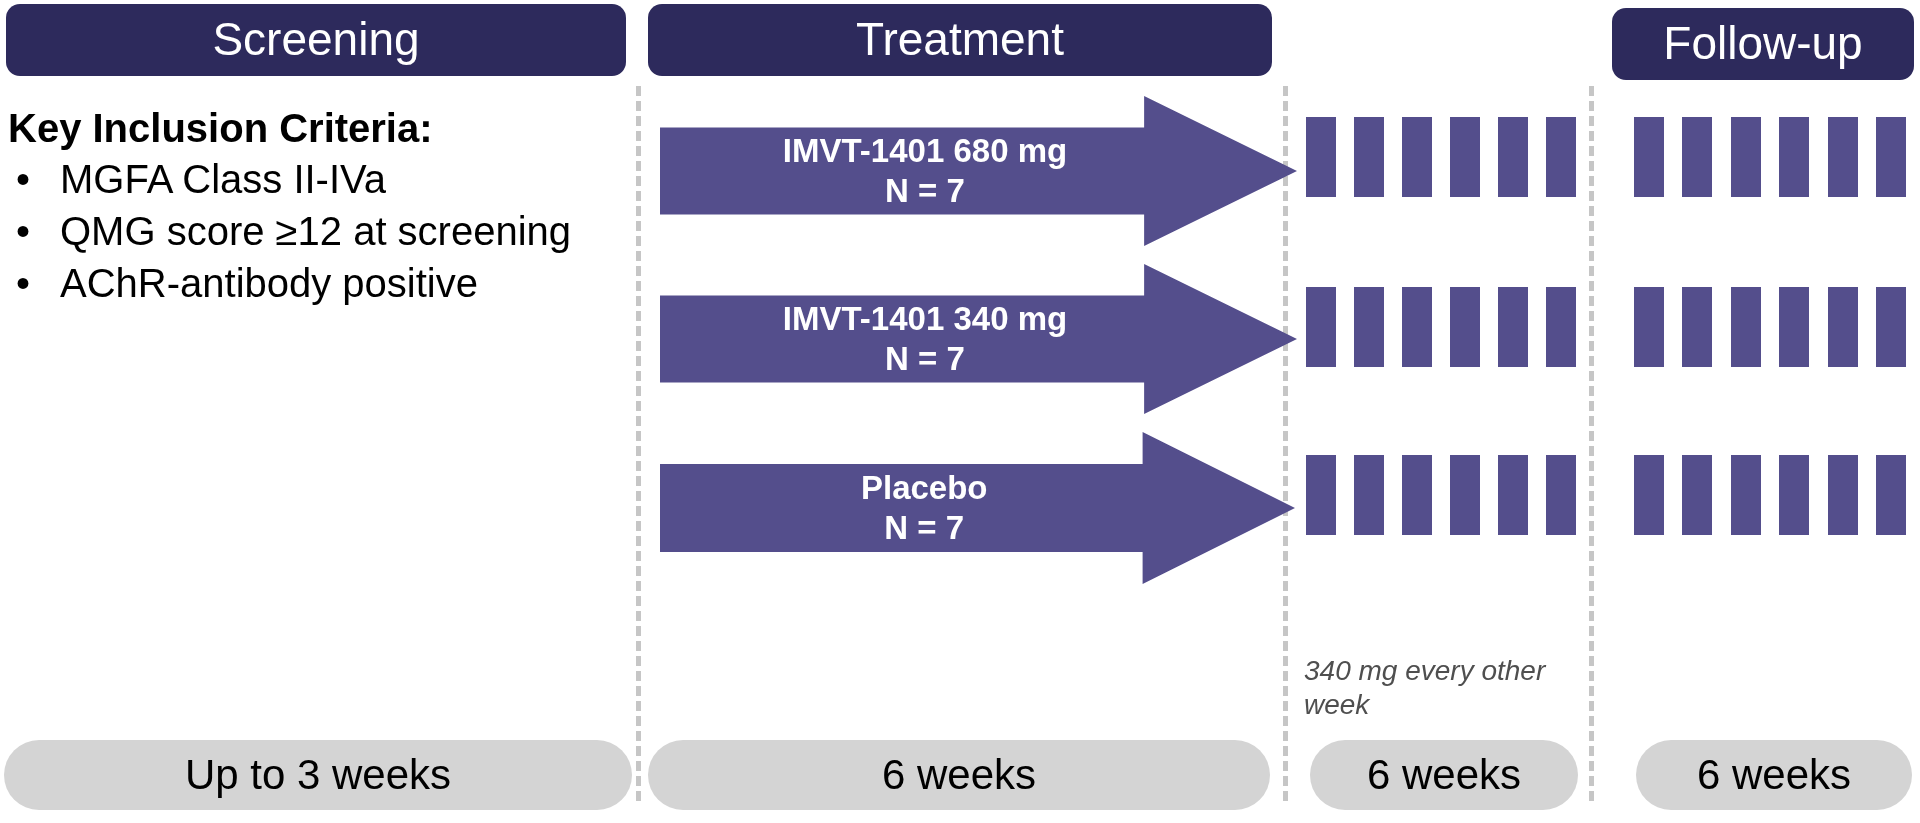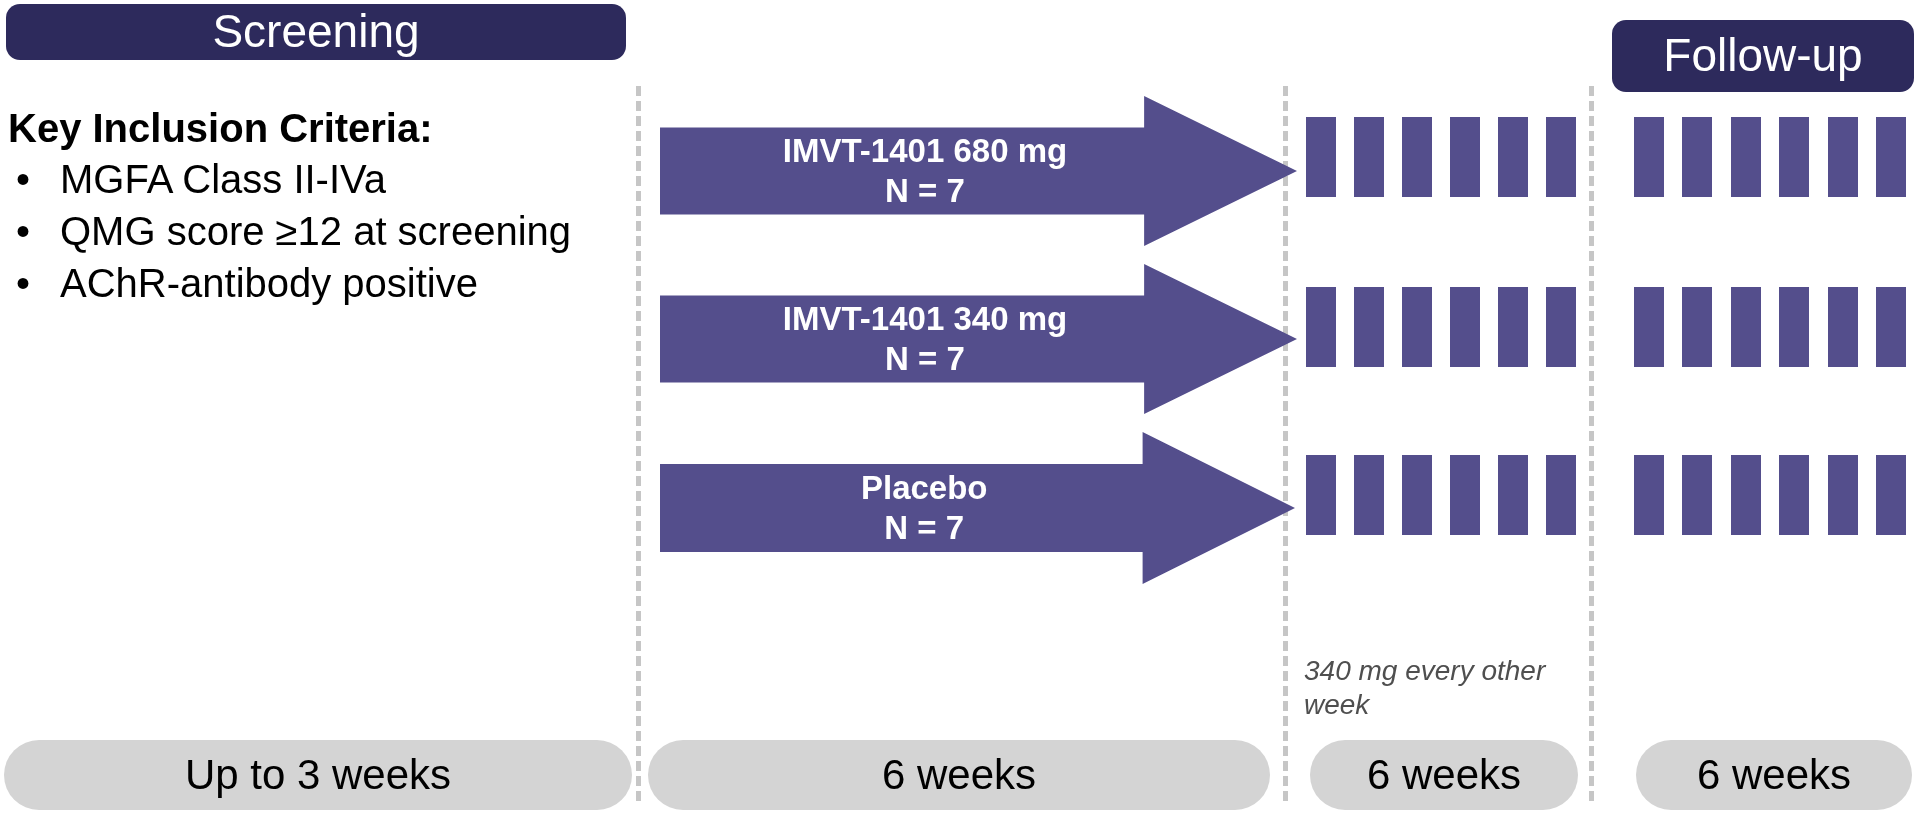--- a/index.html
+++ b/index.html
@@ -26,24 +26,24 @@
     align-items: center;
     justify-content: center;
     text-align: center;
     line-height: 1.08;
     box-sizing: border-box;
   }
   .phase-header .ph-label {
     display: block;
     width: 100%;
   }
-  .ph-screening  { left: 6px;    top: 4px;  width: 620px; height: 56px;  font-size: 46px; }
+  .ph-screening  { left: 6px;    top: 4px;  width: 620px; height: 72px;  font-size: 46px; }
   .ph-treatment  { left: 648px;  top: 4px;  width: 624px; height: 72px;  font-size: 46px; }
   .ph-ole        { left: 1294px; top: 4px;  width: 284px; height: 78px;  font-size: 32px; }
-  .ph-followup   { left: 1612px; top: 20px;  width: 302px; height: 72px;  font-size: 46px; }
+  .ph-followup   { left: 1612px; top: 8px;  width: 302px; height: 72px;  font-size: 46px; }
 
   
   .divider {
     position: absolute;
     width: 0;
     border-left: 5px dashed #c6c6c6;
   }
   .div-1 { left: 636px;  top: 86px;  height: 715px; }
   .div-2 { left: 1283px; top: 86px;  height: 715px; }
   .div-3 { left: 1589px; top: 86px;  height: 715px; }
@@ -159,20 +159,23 @@
   .dp-ole       { left: 1310px; top: 740px; width: 268px; height: 70px; }
   .dp-followup  { left: 1636px; top: 740px; width: 276px; height: 70px; }
 </style>
 </head>
 <body>
 
 <div id="canvas">
 
   <div class="phase-header ph-screening">
     <span class="ph-label">Screening</span>
+  </div>
+  <div class="phase-header ph-treatment">
+    <span class="ph-label">Treatment</span>
   </div>
   <div class="phase-header ph-followup">
     <span class="ph-label">Follow-up</span>
   </div>
 
   <div class="divider div-1"></div>
   <div class="divider div-2"></div>
   <div class="divider div-3"></div>
 
   <div class="criteria-block">

